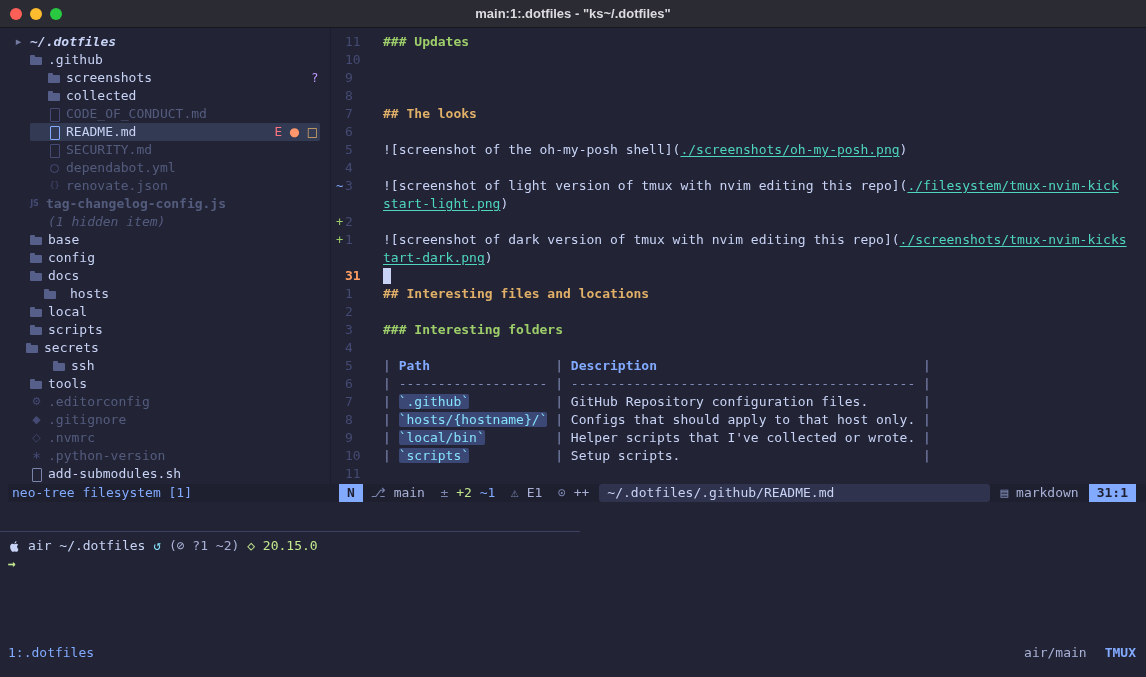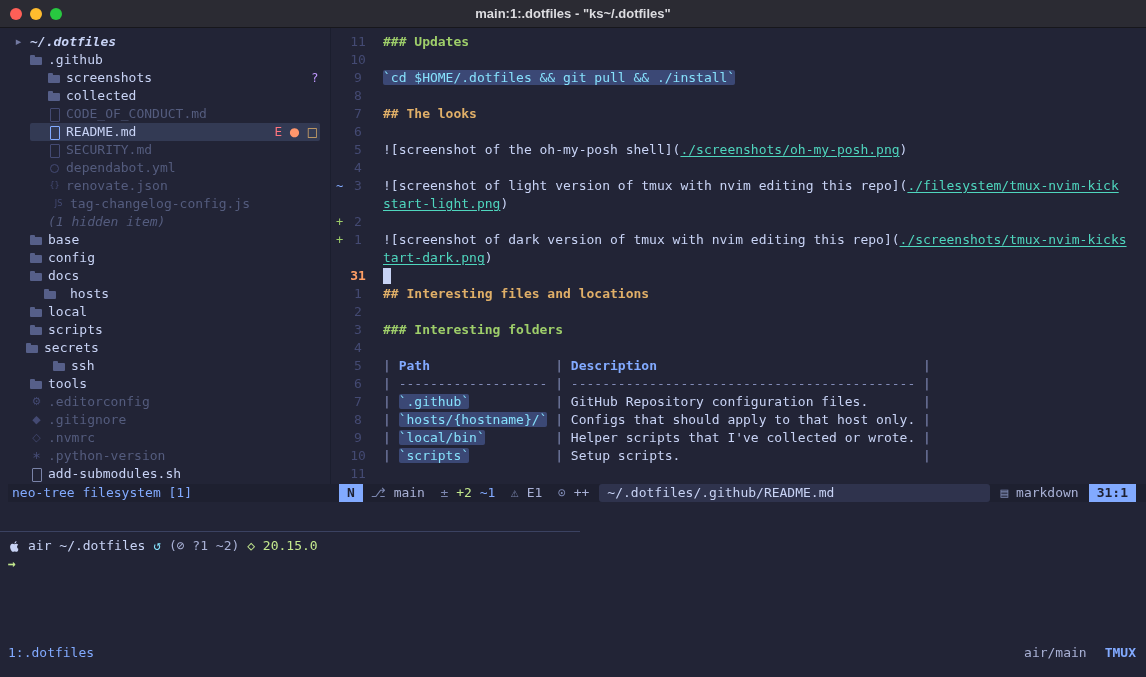--- a/index.html
+++ b/index.html
@@ -53,21 +53,21 @@
   .b-yellow { color:var(--yellow,#e0af68); }
 
   #vsplit { position:absolute; top:0; left:330px; width:1px; height:456px; background:var(--border,#1b1e2e); }
 
   
   #editor { position:absolute; top:5px; left:331px; right:0; }
   .eline { height:18px; display:flex; }
   .esign { flex:none; width:14px; padding-left:5px; font-size:12px; }
   .esign.add { color:var(--green,#9ece6a); }
   .esign.chg { color:var(--blue,#82aaff); }
-  .enum { flex:none; width:26px; text-align:center; color:var(--gutter,#444a73); }
+  .enum { flex:none; width:26px; text-align:left; color:var(--gutter,#444a73); }
   .enum.cur { color:var(--orange,#ff9e64); font-weight:bold; }
   .etext { flex:none; margin-left:12px; white-space:pre; }
   .c-fg { color:var(--fg,#c8d3f5); }
   .c-h2 { color:var(--yellow,#e0af68); font-weight:bold; }
   .c-h3 { color:var(--green,#9ece6a); font-weight:bold; }
   .c-url { color:var(--teal,#4fd6be); text-decoration:underline; text-underline-offset:2px; }
   .c-code { color:var(--cyan,#86e1fc); background:var(--code_bg,#3b4875); border-radius:2px; }
   .c-tp { color:#828bb8; }
   .c-th { color:var(--blue,#82aaff); font-weight:bold; }
   .c-cursor { display:inline-block; width:8px; height:16px; margin-top:1px;
@@ -165,21 +165,21 @@
           <span class="tlabel">SECURITY.md</span>
         </div>
         <div class="trow dim" style="padding-left: 48px;">
           <span class="ico ico-circle" style="--ic: #444a73;"></span>
           <span class="tlabel">dependabot.yml</span>
         </div>
         <div class="trow dim" style="padding-left: 48px;">
           <span class="ico ico-glyph" style="--ic: #444a73; color: rgb(68, 74, 115); font-size: 8px;">{}</span>
           <span class="tlabel">renovate.json</span>
         </div>
-        <div class="trow dim" style="padding-left: 52px;">
+        <div class="trow dim" style="padding-left: 28px; font-weight: bold;">
           <span class="ico ico-glyph" style="--ic: #444a73; color: rgb(68, 74, 115); font-size: 8px;">JS</span>
           <span class="tlabel">tag-changelog-config.js</span>
         </div>
         <div class="trow hidden" style="padding-left: 48px;">
           <span class="tlabel">(1 hidden item)</span>
         </div>
         <div class="trow" style="padding-left: 30px;">
           <span class="ico ico-folder" style="--ic: #565f89;"></span>
           <span class="tlabel">base</span>
         </div>
@@ -244,21 +244,20 @@
           <span class="etext"><span class="c-h3">### Updates</span></span>
         </div>
         <div class="eline">
           <span class="esign"></span>
           <span class="enum">10</span>
           <span class="etext"></span>
         </div>
         <div class="eline">
           <span class="esign"></span>
           <span class="enum">9</span>
-          <span class="etext"><span class="c-code">`cd $HOME/.dotfiles &amp;&amp; git pull &amp;&amp; ./install`</span></span>
         </div>
         <div class="eline">
           <span class="esign"></span>
           <span class="enum">8</span>
           <span class="etext"></span>
         </div>
         <div class="eline">
           <span class="esign"></span>
           <span class="enum">7</span>
           <span class="etext"><span class="c-h2">## The looks</span></span>

